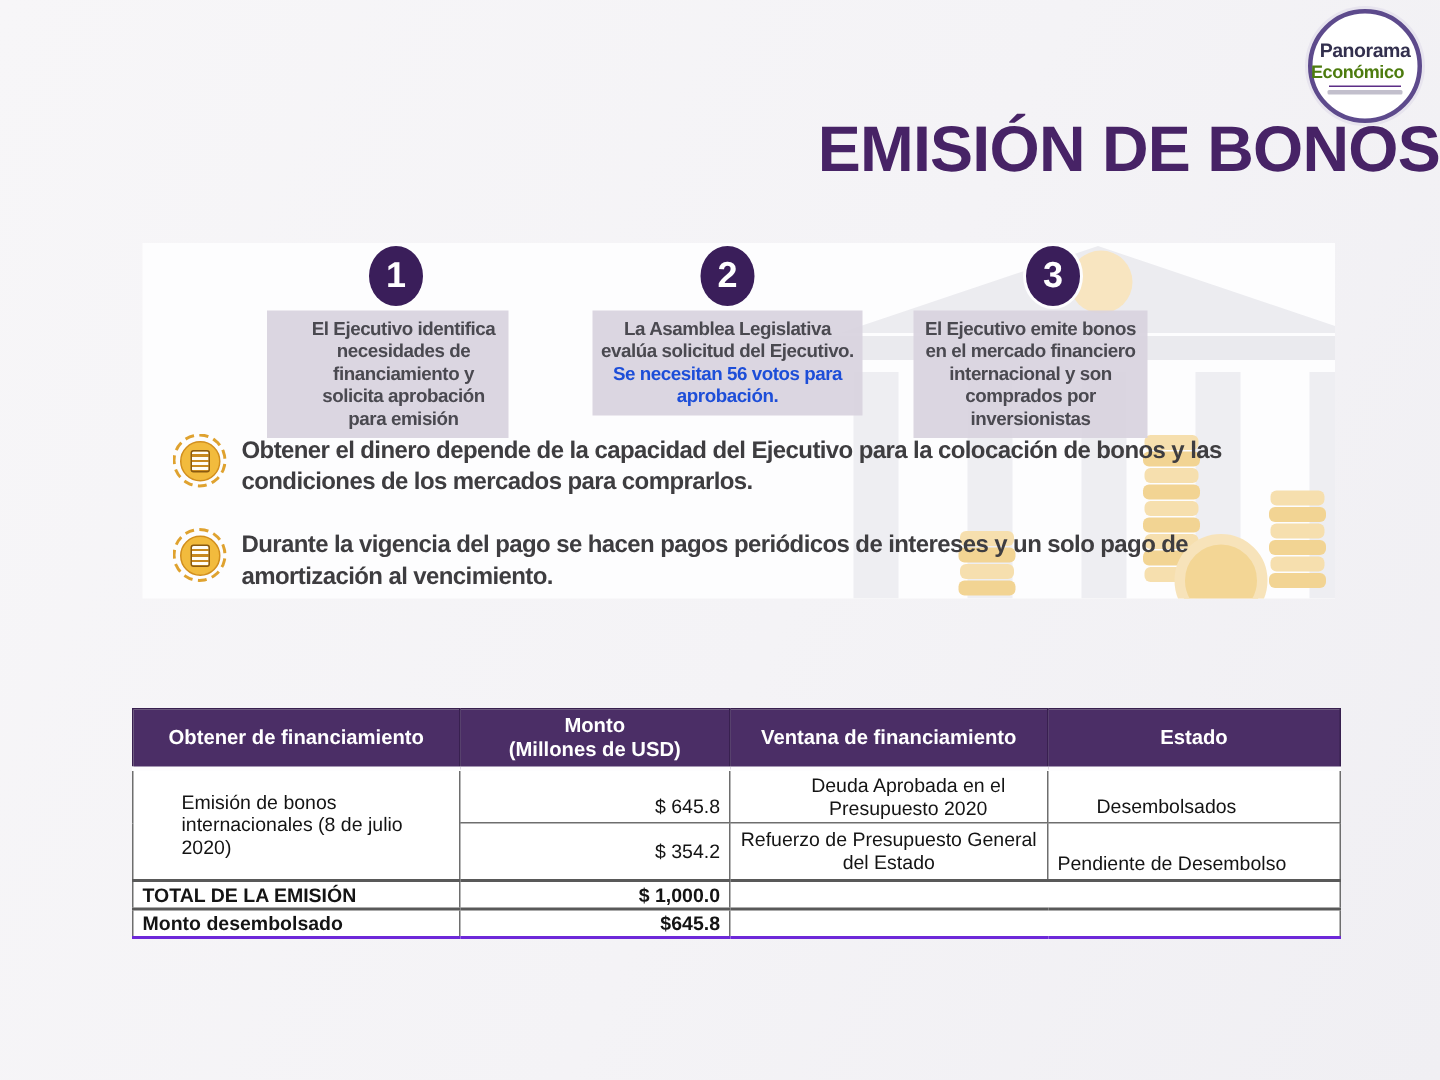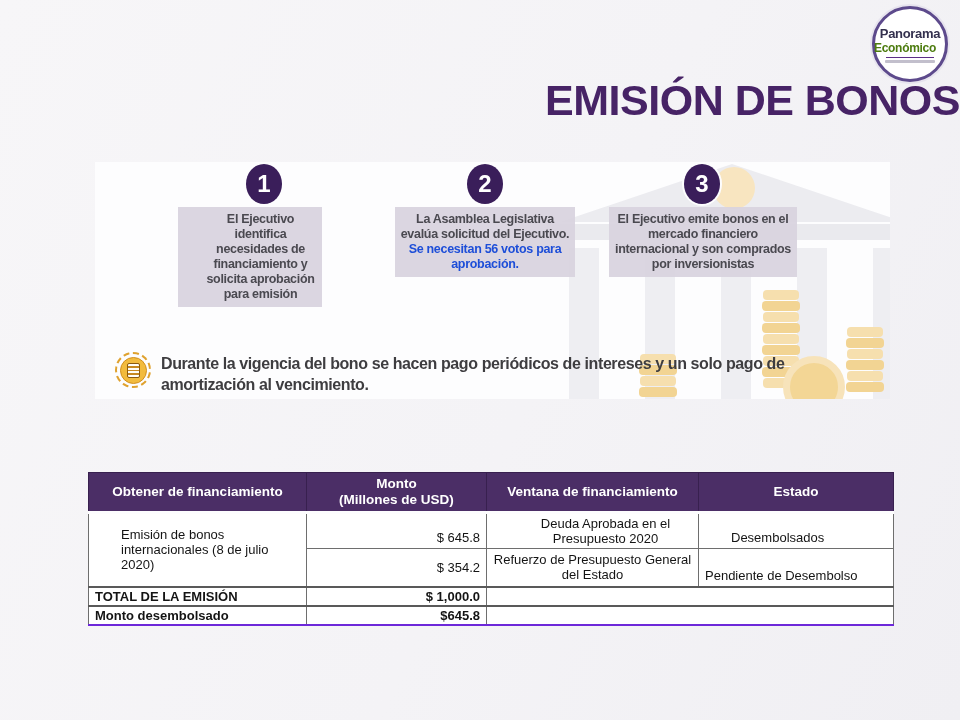--- a/index.html
+++ b/index.html
@@ -57,23 +57,23 @@
     background:#3a1e5a; color:#fff; font-weight:800; font-size:24px;
     display:flex; align-items:center; justify-content:center; z-index:3;
     box-shadow:0 0 0 2px #fdfdfe;
   }
   .sc1 { left:151px; } .sc2 { left:372px; } .sc3 { left:589px; }
   .step-box {
     position:absolute; top:45px; background:rgba(216,211,222,0.92); color:#4a4950;
     font-weight:700; font-size:12.5px; line-height:15px; letter-spacing:-0.3px;
     text-align:center; padding:5px 3px; z-index:2;
   }
-  .sb1 { left:83px;  width:144px;padding-left:24px; }
+  .sb1 { left:83px;  width:161px;padding-left:24px; }
   .sb2 { left:300px; width:180px; }
-  .sb3 { left:514px; width:188px; }
+  .sb3 { left:514px; width:156px; }
   .hl { color:#1d4ed8; }
 
   
   .bullet { position:absolute; left:20px; width:748px; display:flex; gap:10px; align-items:flex-start; z-index:2; }
   .bt1 { top:127px; } .bt2 { top:190px; }
   .coin-icon { flex:none; width:36px; height:36px; border:2px dashed #dfa22f; border-radius:50%;
     display:flex; align-items:center; justify-content:center; }
   .coin-inner { width:27px; height:27px; border-radius:50%; background:#f2bb3d; border:1px solid #d28f1d;
     display:flex; align-items:center; justify-content:center; }
   .coin-doc { width:13px; height:15px; border-radius:2px; border:1.5px solid #8a5a10;
@@ -158,27 +158,35 @@
     <div class="big-coin"></div>
 
     <div class="step-circle sc1">1</div>
     <div class="step-circle sc2">2</div>
     <div class="step-circle sc3">3</div>
 
     <div class="step-box sb1"><span>El Ejecutivo identifica necesidades de financiamiento y solicita aprobación para emisión</span><span class="hl"></span></div>
     <div class="step-box sb2"><span>La Asamblea Legislativa evalúa solicitud del Ejecutivo. </span><span class="hl">Se necesitan 56 votos para aprobación.</span></div>
     <div class="step-box sb3"><span>El Ejecutivo emite bonos en el mercado financiero internacional y son comprados por inversionistas</span><span class="hl"></span></div>
 
+    <div class="bullet bt1">
+      <span class="coin-icon">
+        <span class="coin-inner">
+            <span class="coin-doc"></span>
+          </span>
+      </span>
+      <span class="bullet-text">Obtener el dinero depende de la capacidad del Ejecutivo para la colocación de bonos  y las condiciones de los mercados para comprarlos.</span>
+    </div>
     <div class="bullet bt2">
       <span class="coin-icon">
         <span class="coin-inner">
             <span class="coin-doc"></span>
           </span>
       </span>
-      <span class="bullet-text">Durante la vigencia del bono se hacen pago periódicos de intereses y un solo pago de amortización al vencimiento.</span>
+      <span class="bullet-text">Durante la vigencia del pago se hacen pagos periódicos de intereses y un solo pago de amortización al vencimiento.</span>
     </div>
   </div>
 
   <table class="data-table">
     <colgroup>
         <col>
         <col>
         <col>
         <col>
       </colgroup>

